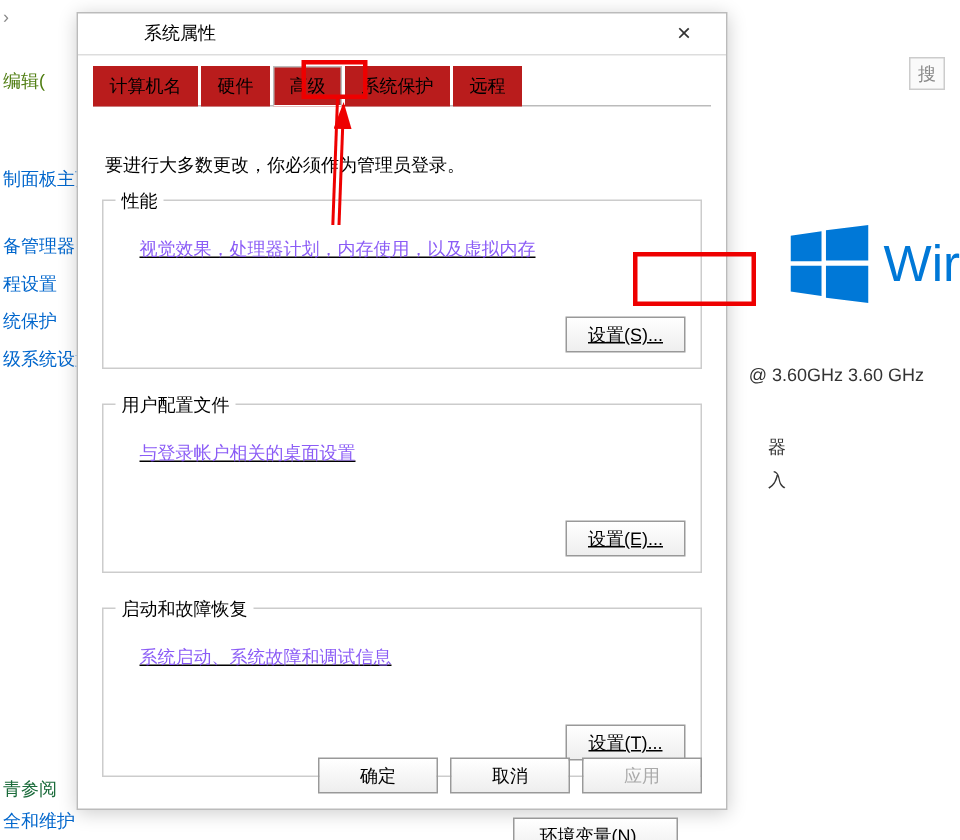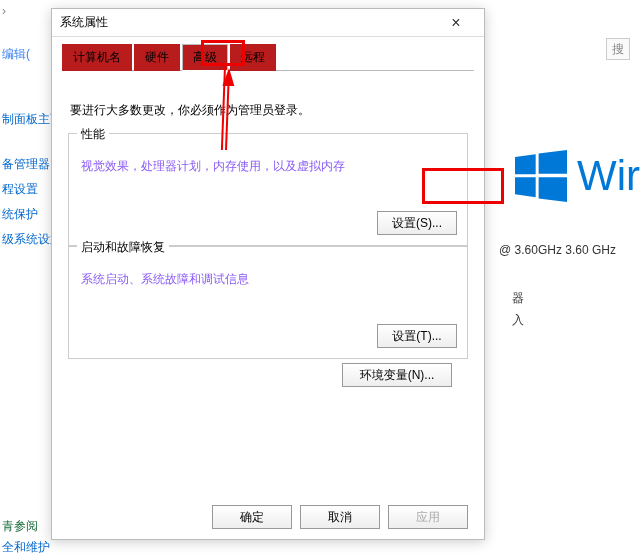--- a/index.html
+++ b/index.html
@@ -1,37 +1,37 @@
 <!DOCTYPE html>
 <html><head>
 <meta charset="utf-8">
 <style>
   * { box-sizing: border-box; font-family: "Microsoft YaHei", "Segoe UI", sans-serif; }
   body { margin: 0; width: 640px; height: 560px; background: #fff; overflow: hidden; position: relative; font-size: 12px; color: #000; }
   .bg { position: absolute; inset: 0; }
   .left-text { position: absolute; left: 0; top: 0; width: 50px; color: #0066cc; }
   .left-text div { padding: 4px 0 4px 2px; white-space: nowrap; }
-  .left-text .black { color: #3b82f6; }
+  .left-text .black { color: #4d7c0f; }
   .search { position: absolute; right: 10px; top: 38px; width: 24px; height: 22px; border: 1px solid #ccc; background: #fafafa; text-align: center; line-height: 20px; color: #888; }
   .winlogo { position: absolute; right: 0; top: 150px; display: flex; align-items: center; }
   .winlogo svg { width: 52px; height: 52px; }
-  .winlogo-text { font-size: 42px; color: #0078d7; font-weight: 300; margin-left: 10px; }
+  .winlogo-text { font-size: 34px; color: #0078d7; font-weight: 300; margin-left: 10px; }
   .ghz { position: absolute; right: 24px; top: 243px; color: #333; }
   .rlabel { position: absolute; right: 116px; color: #333; }
   .dialog { position: absolute; left: 51px; top: 8px; width: 434px; height: 532px; border: 1px solid #bbb; background: #fff; box-shadow: 0 2px 12px rgba(0,0,0,.2); }
   .titlebar { height: 28px; display: flex; align-items: center; padding: 0 8px; border-bottom: 1px solid #ddd; }
-  .titlebar-title { flex: 1; }
+  .titlebar-title { flex: 1; margin-left: 36px; }
   .titlebar-close { width: 40px; text-align: center; font-size: 16px; color: #333; }
   .tabs { display: flex; padding: 6px 10px 0 10px; }
   .tab { padding: 4px 10px; border: 1px solid transparent; border-bottom: none; margin-right: 2px; position: relative; top: 1px; background: #b91c1c; }
   .tab.active { border-color: #bbb; border-bottom: 1px solid #fff; }
   .tabline { border-bottom: 1px solid #bbb; margin: 0 10px; }
   .content { padding: 10px 16px; }
   .admin { margin: 21px 0 14px 2px; }
-  .group { border: 1px solid #ccc; padding: 24px 10px 10px 12px; position: relative; margin-bottom: 0; }
+  .group { border: 1px solid #ccc; padding: 24px 10px 10px 24px; position: relative; margin-bottom: 23px; text-decoration: underline; }
   .group-title { position: absolute; top: -8px; left: 8px; background: #fff; padding: 0 4px; }
   .group-desc { margin-bottom: 36px; color: #8b5cf6; }
   .btn-row { display: flex; justify-content: flex-end; }
   .btn { min-width: 80px; height: 24px; border: 1px solid #999; background: linear-gradient(#fff,#eee); padding: 0 12px; line-height: 22px; text-align: center; margin-left: 8px; }
   .envrow { display: flex; justify-content: flex-end; padding: 4px 16px 0 0; }
   .footer { position: absolute; bottom: 10px; right: 16px; display: flex; }
   .hl-tab { position: absolute; border: 3px solid #e00; pointer-events: none; }
   .annot { position: absolute; inset: 0; pointer-events: none; }
   .bottom-links { position: absolute; left: 0; bottom: 2px; color: #0066cc; }
   .bottom-links div { padding: 2px 0 2px 2px; }
@@ -71,35 +71,43 @@
 
 <div class="dialog">
   <div class="titlebar">
     <span class="titlebar-title">系统属性</span>
     <span class="titlebar-close">×</span>
   </div>
   <div class="tabs">
     <div class="tab">计算机名</div>
     <div class="tab">硬件</div>
     <div class="tab active">高级</div>
+    <div class="tab">系统保护</div>
     <div class="tab">远程</div>
   </div>
   <div class="tabline"></div>
 
   <div class="content">
     <div class="admin">要进行大多数更改，你必须作为管理员登录。</div>
 
     <div class="group">
       <div class="group-title">性能</div>
       <div class="group-desc">视觉效果，处理器计划，内存使用，以及虚拟内存</div>
       <div class="btn-row">
           <div class="btn">设置(S)...</div>
         </div>
     </div>
 
+    <div class="group">
+      <div class="group-title">用户配置文件</div>
+      <div class="group-desc">与登录帐户相关的桌面设置</div>
+      <div class="btn-row">
+          <div class="btn">设置(E)...</div>
+        </div>
+    </div>
 
     <div class="group">
       <div class="group-title">启动和故障恢复</div>
       <div class="group-desc">系统启动、系统故障和调试信息</div>
       <div class="btn-row">
           <div class="btn">设置(T)...</div>
         </div>
     </div>
 
     <div class="envrow">

